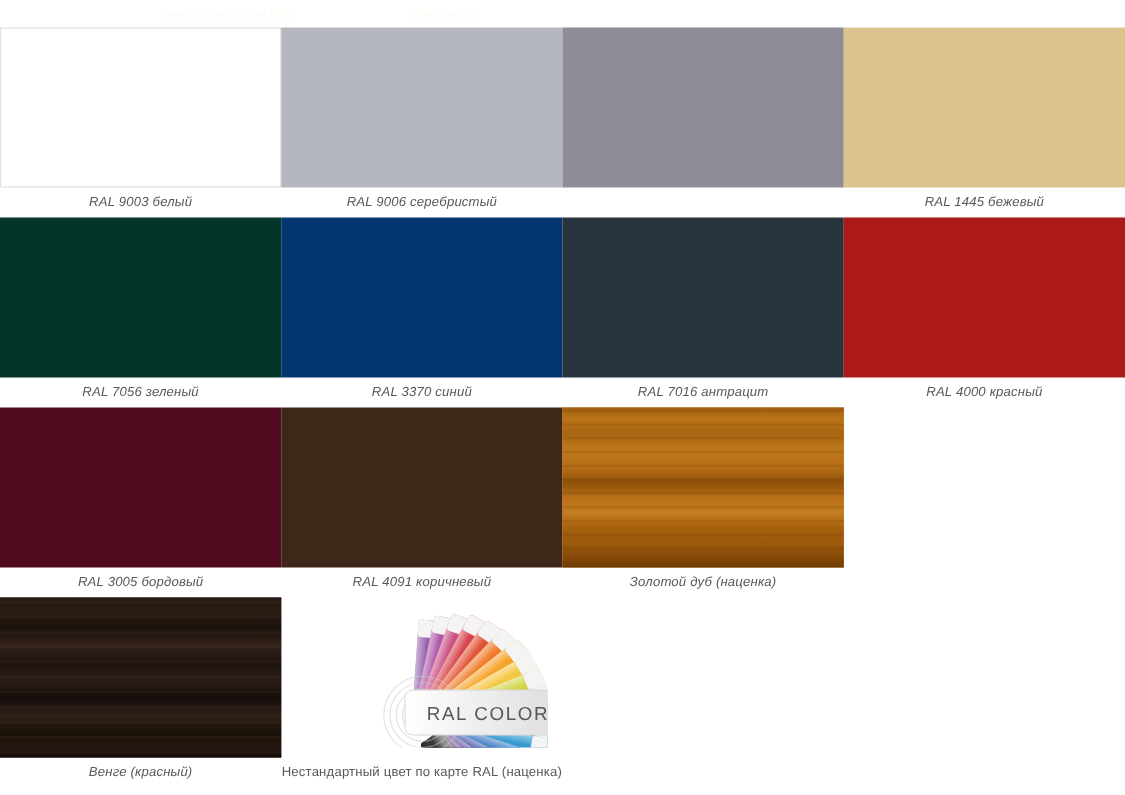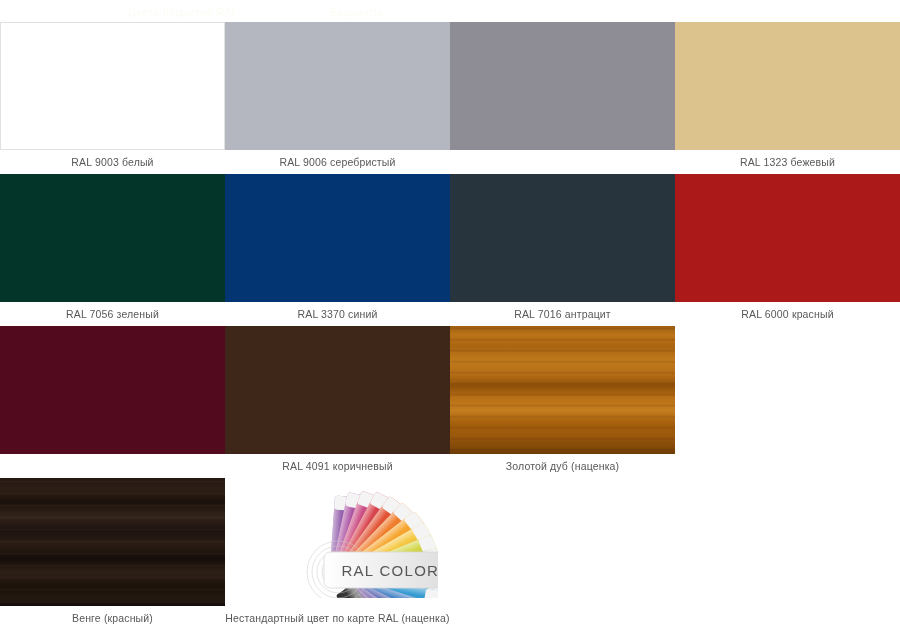--- a/index.html
+++ b/index.html
@@ -52,20 +52,21 @@
   }
   .row:last-child { height: 152px; }
 
   .cell {
     width: 225px;
     height: 152px;
     display: flex;
     flex-direction: column;
     align-items: center;
     background: #ffffff;
+    font-style: italic;
   }
   .cell.empty { background: #ffffff; }
 
   .swatch {
     width: 225px;
     height: 128px;
     display: block;
     position: relative;
     overflow: hidden;
   }
@@ -178,46 +179,47 @@
       </div>
       <div class="cell">
         <div class="swatch" style="background-color: rgb(180, 183, 191);"></div>
         <div class="caption">RAL 9006 серебристый</div>
       </div>
       <div class="cell">
         <div class="swatch" style="background-color: rgb(142, 141, 149);"></div>
       </div>
       <div class="cell">
         <div class="swatch" style="background-color: rgb(220, 195, 141);"></div>
-        <div class="caption">RAL 1323 бежевый</div>
+        <div class="caption">RAL 1445 бежевый</div>
       </div>
     </div>
 
     <div class="row">
       <div class="cell">
         <div class="swatch" style="background-color: rgb(3, 53, 41);"></div>
         <div class="caption">RAL 7056 зеленый</div>
       </div>
       <div class="cell">
         <div class="swatch" style="background-color: rgb(4, 53, 115);"></div>
         <div class="caption">RAL 3370 синий</div>
       </div>
       <div class="cell">
         <div class="swatch" style="background-color: rgb(39, 51, 61);"></div>
         <div class="caption">RAL 7016 антрацит</div>
       </div>
       <div class="cell">
         <div class="swatch" style="background-color: rgb(171, 26, 24);"></div>
-        <div class="caption">RAL 6000 красный</div>
+        <div class="caption">RAL 4000 красный</div>
       </div>
     </div>
 
     <div class="row">
       <div class="cell">
         <div class="swatch" style="background-color: rgb(82, 10, 31);"></div>
+        <div class="caption">RAL 3005 бордовый</div>
       </div>
       <div class="cell">
         <div class="swatch" style="background-color: rgb(62, 39, 24);"></div>
         <div class="caption">RAL 4091 коричневый</div>
       </div>
       <div class="cell">
         <div class="swatch wood-oak"></div>
         <div class="caption">Золотой дуб (наценка)</div>
       </div>
     </div>

